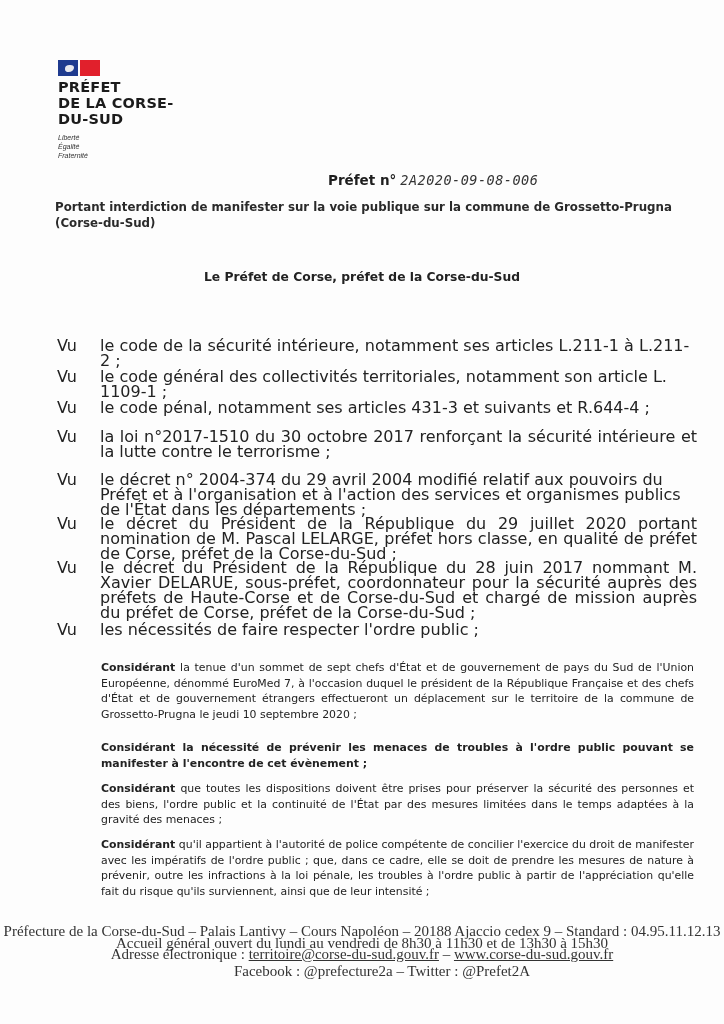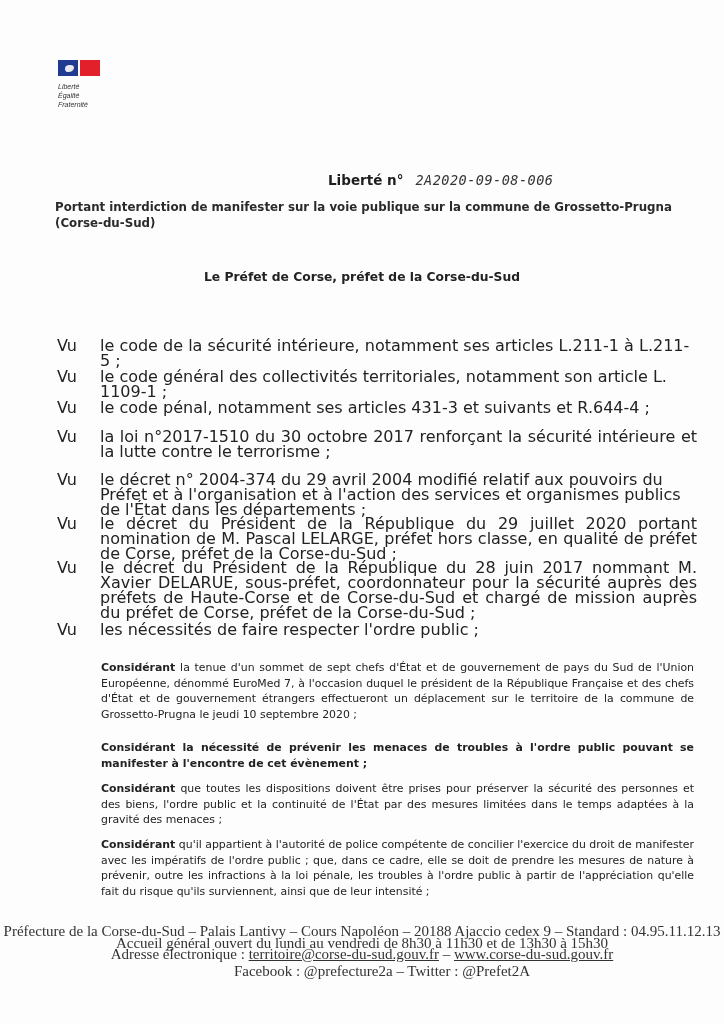--- a/index.html
+++ b/index.html
@@ -8,21 +8,21 @@
   .logo { position: absolute; left: 58px; top: 60px; }
   .marianne { display: flex; width: 42px; height: 16px; }
   .marianne .blue { width: 20px; height: 16px; background: #1f3b8f; position: relative; }
   .marianne .blue::after { content: ""; position: absolute; left: 7px; top: 5px; width: 9px; height: 7px;
         background: #e8e8ee; border-radius: 50% 40% 60% 40%; }
   .marianne .red { width: 20px; height: 16px; background: #e1202c; margin-left: 2px; }
   .prefet { margin-top: 3px; font-weight: bold; font-size: 14.5px; line-height: 16px; color: #1b1b1b; letter-spacing: 0.2px; }
   .motto { margin-top: 6px; font-family: Liberation Sans, sans-serif; font-style: italic; font-size: 7px; line-height: 9px; color: #333; }
 
   .arrete { position: absolute; left: 328px; top: 172px; font-size: 13.5px; font-weight: bold; }
-  .arrete .num { font-family: "DejaVu Sans Mono", monospace; font-weight: normal; font-style: italic; color: #333; margin-left: 12px; letter-spacing: 0.5px; }
+  .arrete .num { font-family: "DejaVu Sans Mono", monospace; font-weight: normal; font-style: italic; color: #333; margin-left: 4px; letter-spacing: 0.5px; }
   .subject { position: absolute; left: 55px; top: 199px; width: 640px; font-size: 11.8px; font-weight: bold; line-height: 16px; color: #2a2a2a; }
   .prefet-title { position: absolute; left: 0; width: 724px; top: 270px; text-align: center; font-size: 12.3px; font-weight: bold; color: #222; }
 
   .vu { position: absolute; left: 57px; width: 640px; font-size: 16px; line-height: 15px; display: flex; color: #222; }
   .vu .lbl { width: 43px; flex: none; }
   .vu .txt { flex: 1; }
   .just { text-align: justify; }
 
   .consid { position: absolute; left: 101px; width: 593px; font-size: 10.9px; line-height: 15.5px; color: #222; text-align: justify; }
   .consid b { font-weight: bold; }
@@ -33,38 +33,43 @@
   .footer .fb { margin-top: 5px; margin-left: 40px; }
 </style>
 </head>
 <body>
 
 <div class="logo">
   <div class="marianne">
     <div class="blue"></div>
     <div class="red"></div>
   </div>
+  <div class="prefet">
+    <div>PRÉFET</div>
+    <div>DE LA CORSE-</div>
+    <div>DU-SUD</div>
+  </div>
   <div class="motto">
     <div>Liberté</div>
     <div>Égalité</div>
     <div>Fraternité</div>
   </div>
 </div>
 
 <div class="arrete">
-  <span>Liberté n°</span><span class="num">2A2020-09-08-006</span>
+  <span>Préfet n°</span><span class="num">2A2020-09-08-006</span>
 </div>
 
 <div class="subject">Portant interdiction de manifester sur la voie publique sur la commune de Grossetto-Prugna (Corse-du-Sud)</div>
 
 <div class="prefet-title">Le Préfet de Corse, préfet de la Corse-du-Sud</div>
 
 <div class="vu" style="top:338px">
   <span class="lbl">Vu</span>
-    <span class="txt">le code de la sécurité intérieure, notamment ses articles L.211-1 à L.211-5 ;</span>
+    <span class="txt">le code de la sécurité intérieure, notamment ses articles L.211-1 à L.211-2 ;</span>
 </div>
 <div class="vu" style="top:369px">
   <span class="lbl">Vu</span>
     <span class="txt">le code général des collectivités territoriales, notamment son article L. 1109-1 ;</span>
 </div>
 <div class="vu" style="top:400px">
   <span class="lbl">Vu</span>
     <span class="txt">le code pénal, notamment ses articles 431-3 et suivants et R.644-4 ;</span>
 </div>
 <div class="vu" style="top:429px">

